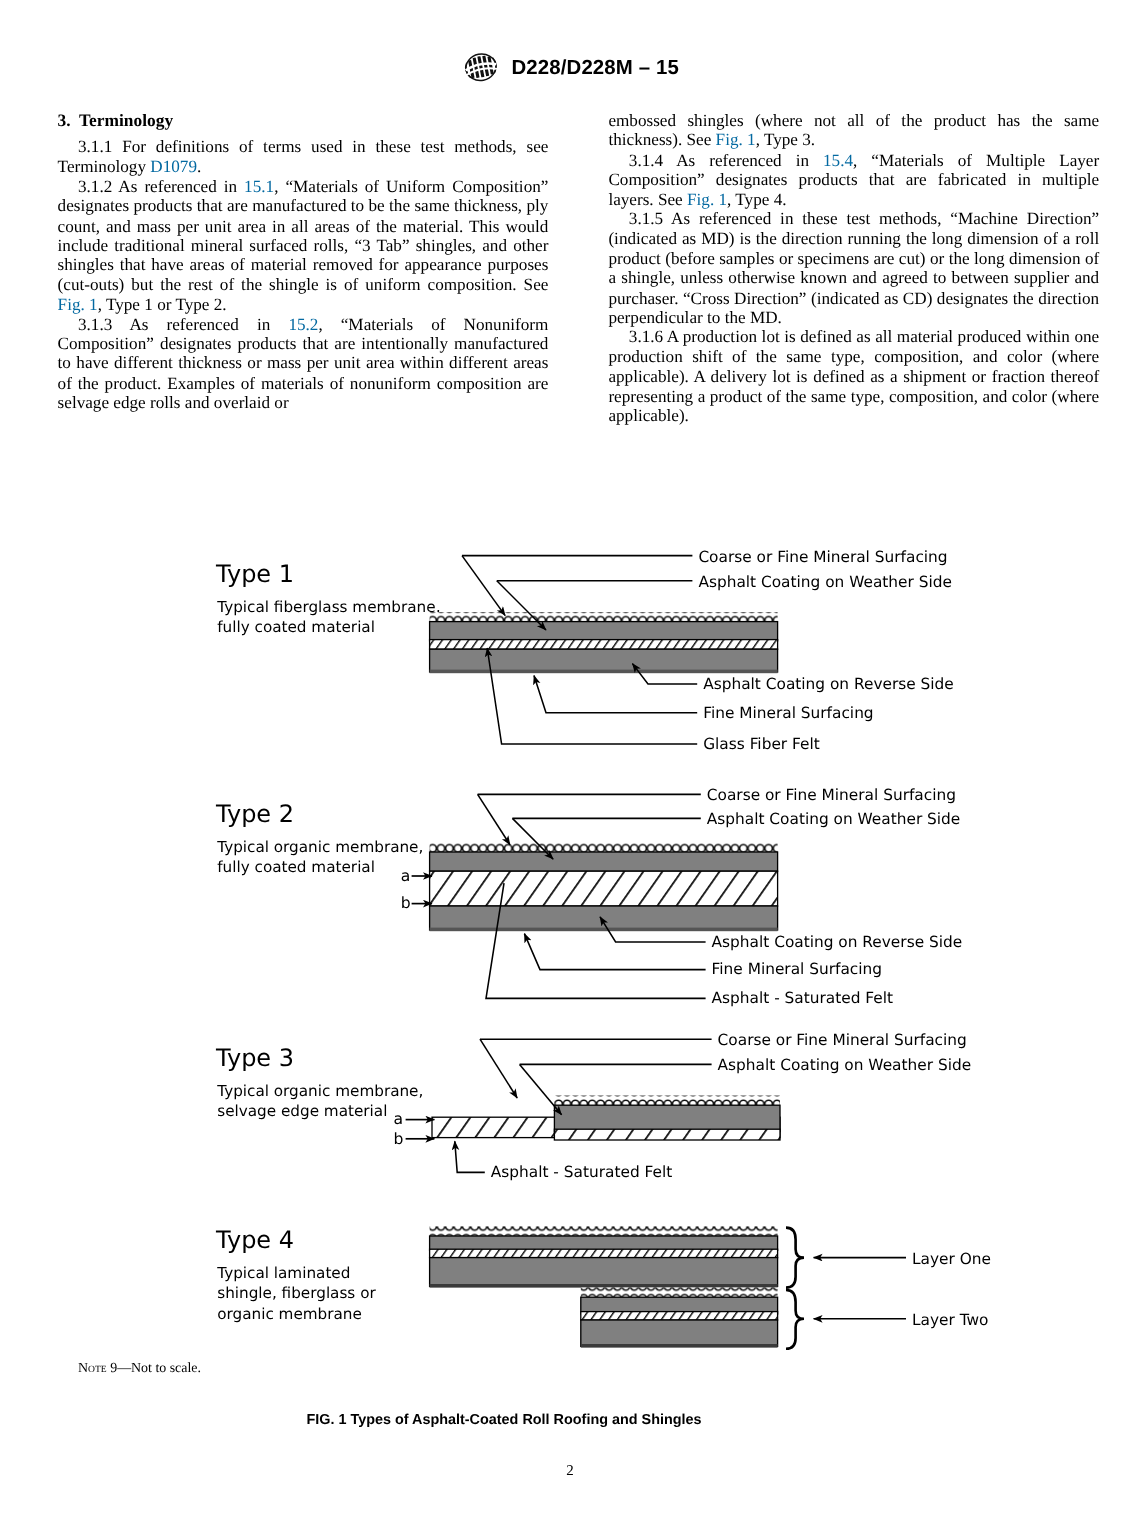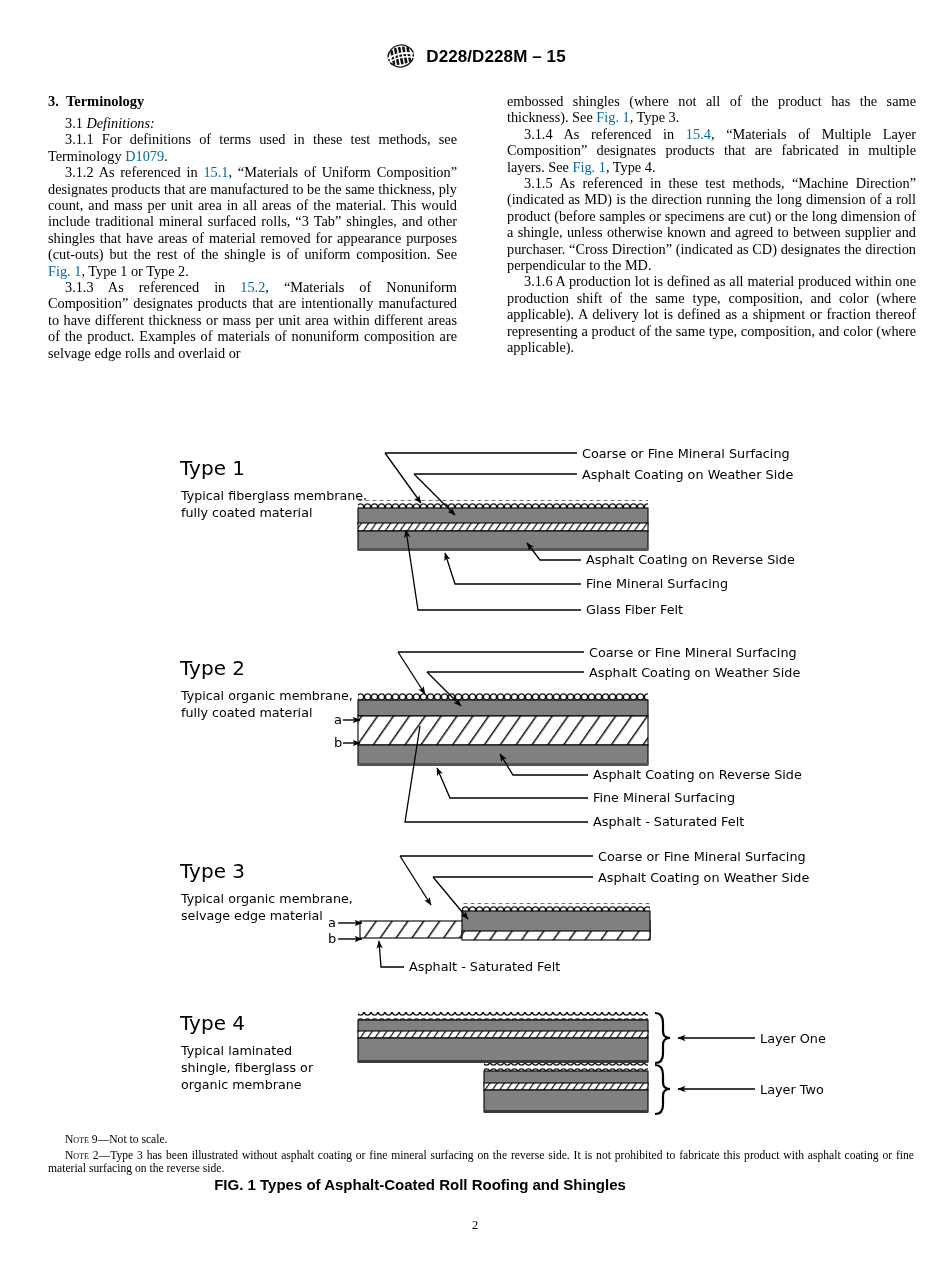--- a/index.html
+++ b/index.html
@@ -45,37 +45,37 @@
     text-justify:inter-word;
     text-indent:17px;
     hyphens:manual;
   }
   p.body.noindent{text-indent:0;}
   .ital{font-style:italic;}
   .ref{color:#0369a1;}
 
   
   .figure{
-    position:absolute;left:0;top:442px;width:950px;height:700px;
+    position:absolute;left:0;top:452px;width:950px;height:700px;
   }
   .fig-svg{display:block;}
 
   
   .notes{
     position:absolute;left:48px;top:1133px;width:866px;
   }
   .note{
     font-size:11.6px;line-height:13.6px;margin:0 0 2px 0;
     text-align:justify;text-indent:17px;
   }
   .note .lbl{font-variant:small-caps;}
   .fig-caption{
     position:absolute;left:0;top:1176px;width:840px;text-align:center;
     font-family:"Liberation Sans", sans-serif;
-    font-weight:bold;font-size:15px;
+    font-weight:bold;font-size:12px;
   }
   .pagenum{
     position:absolute;left:0;top:1218px;width:950px;text-align:center;
     font-size:12.5px;
   }
 </style>
 </head>
 <body>
 
 <div class="page">
@@ -104,22 +104,20 @@
     </span>
   </div>
 
   <div class="columns">
 
     <div class="col">
       <div class="sec-head">
         <span class="num">3.</span><span>Terminology</span>
       </div>
 
-      <p class="body"><span>3.1</span>
-         <span class="ital">Definitions:</span></p>
 
       <p class="body"><span>3.1.1  For definitions of terms used in these test methods, see Terminology </span><span class="ref">D1079</span><span>.</span></p>
 
       <p class="body"><span>3.1.2  As referenced in </span><span class="ref">15.1</span><span>, “Materials of Uniform Composition” designates products that are manufactured to be the same thickness, ply count, and mass per unit area in all areas of the material. This would include traditional mineral surfaced rolls, “3 Tab” shingles, and other shingles that have areas of material removed for appearance purposes (cut-outs) but the rest of the shingle is of uniform composition. See </span><span class="ref">Fig. 1</span><span>, Type 1 or Type 2.</span></p>
 
       <p class="body"><span>3.1.3  As referenced in </span><span class="ref">15.2</span><span>, “Materials of Nonuniform Composition” designates products that are intentionally manufactured to have different thickness or mass per unit area within different areas of the product. Examples of materials of nonuniform composition are selvage edge rolls and overlaid or</span></p>
     </div>
 
     <div class="col">
       <p class="body noindent"><span>embossed shingles (where not all of the product has the same thickness). See </span><span class="ref">Fig. 1</span><span>, Type 3.</span></p>
@@ -281,20 +279,19 @@
 
         <path d="M655 68 Q663 68 663 78 L663 85 Q663 92 670 92 Q663 92 663 99 L663 108 Q663 117 655 117" fill="none" stroke="#000" stroke-width="2.2"></path>
         <path d="M755 92 L678 92" fill="none" stroke="#000" stroke-width="1.3" marker-end="url(#arrow)"></path>
         <text x="760" y="97" font-family="DejaVu Sans, sans-serif" font-size="12.8">Layer Two</text>
       </g>
     </svg>
   </div>
 
   <div class="notes">
     <p class="note"><span class="lbl">Note 9</span><span>—Not to scale.</span></p>
-    <p class="note"><span class="lbl">Note 2</span><span>—Type 3 has been illustrated without asphalt coating or fine mineral surfacing on the reverse side. It is not prohibited to fabricate this product with asphalt coating or fine material surfacing on the reverse side.</span></p>
   </div>
 
   <div class="fig-caption">FIG. 1  Types of Asphalt-Coated Roll Roofing and Shingles</div>
 
   <div class="pagenum">2</div>
 
 </div>
 
 </body></html>

